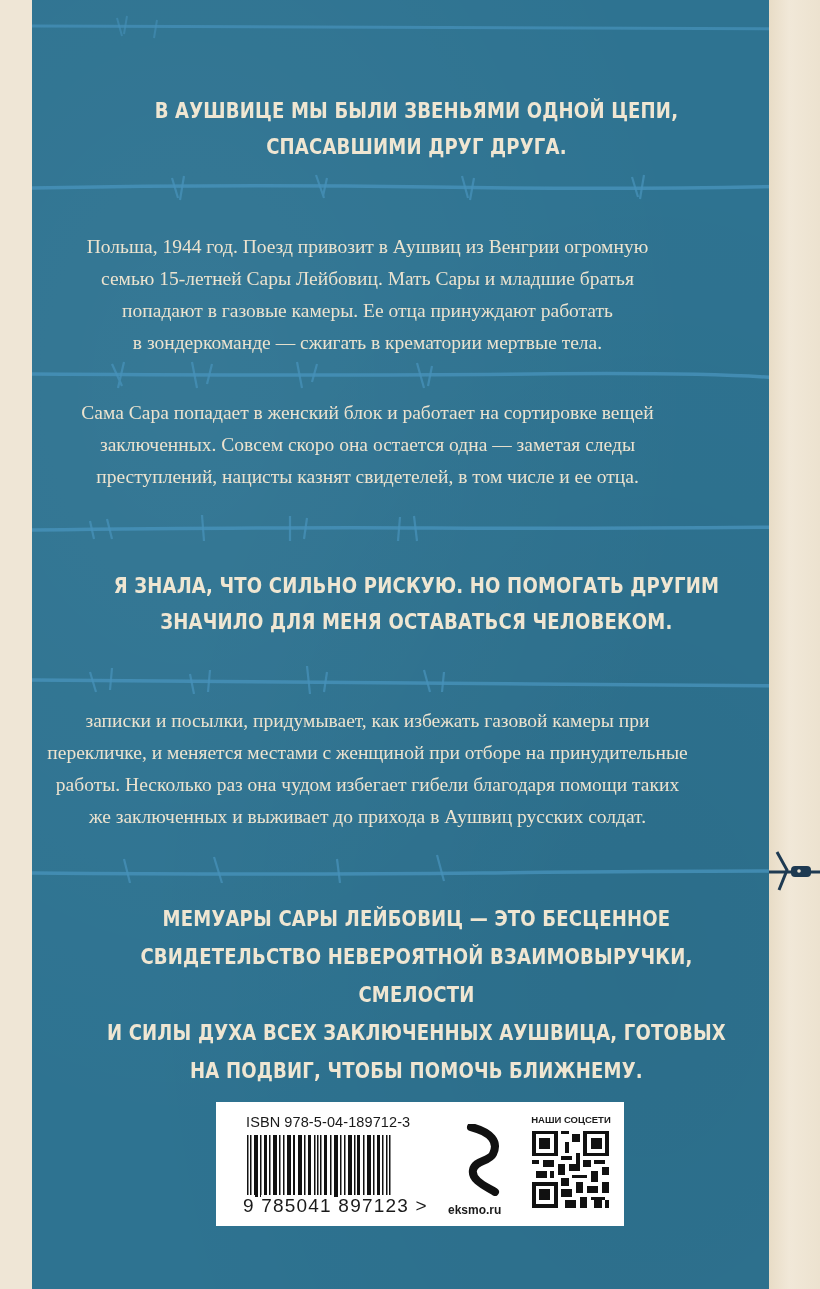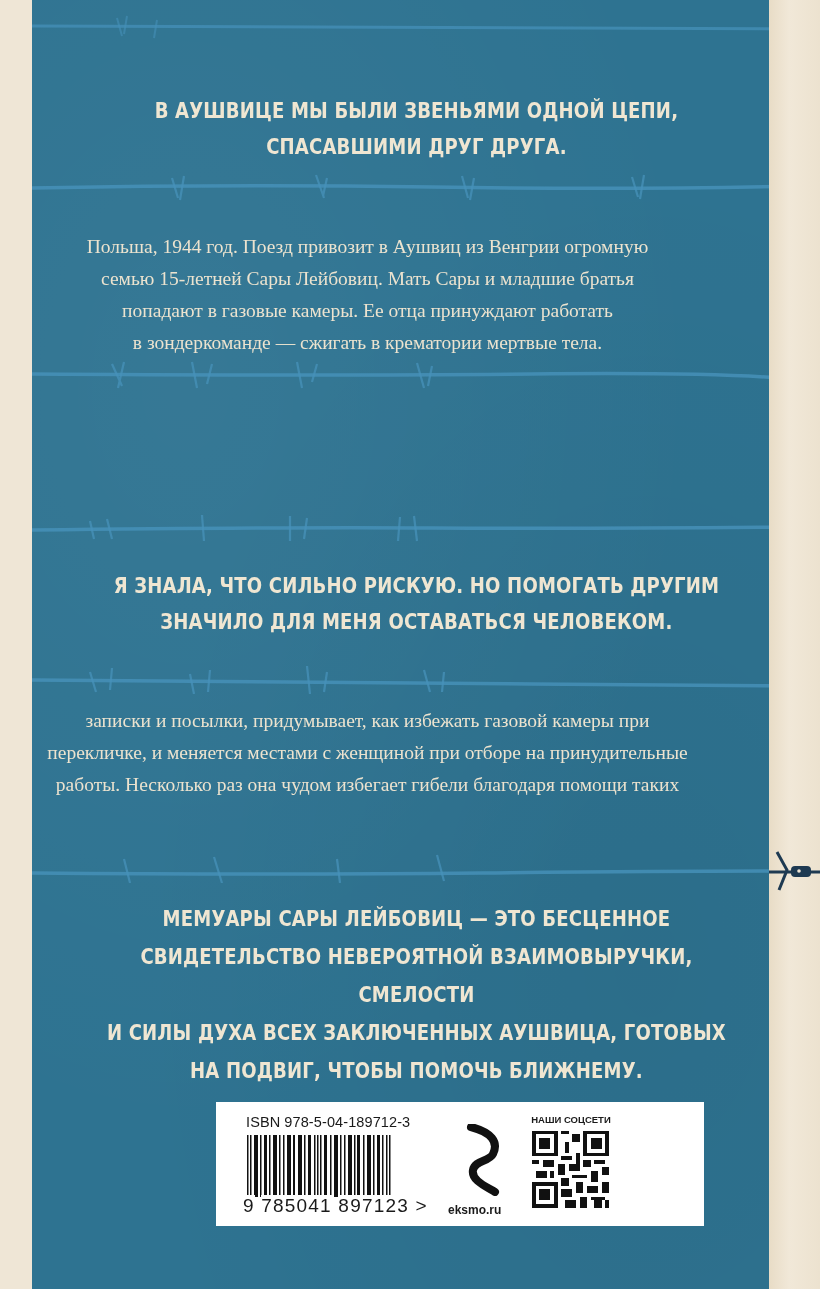--- a/index.html
+++ b/index.html
@@ -39,21 +39,21 @@
     }
     .body-text {
       position: absolute; left: 0; width: 671px; text-align: center;
       color: #ece3cf;
       font-family: "Liberation Serif", serif;
       font-size: 19.5px;
       line-height: 32px;
     }
     .body-text p, .heading p { margin: 0; }
     #bottom-box {
-      position: absolute; left: 184px; top: 1102px; width: 488px; height: 124px;
+      position: absolute; left: 184px; top: 1102px; width: 408px; height: 124px;
       background: #ffffff;
     }
     #isbn-label {
       position: absolute; left: 30px; top: 12px;
       font-family: "Liberation Sans", sans-serif;
       font-size: 14.5px; color: #1a1a1a; letter-spacing: 0.1px;
     }
     #barcode {
       position: absolute; left: 31px; top: 33px; width: 155px; height: 74px;
     }
@@ -151,30 +151,36 @@
     <p>спасавшими друг друга.</p>
   </div>
 
   <div class="body-text" style="top:231px">
     <p>Польша, 1944 год. Поезд привозит в Аушвиц из Венгрии огромную</p>
     <p>семью 15-летней Сары Лейбовиц. Мать Сары и младшие братья</p>
     <p>попадают в газовые камеры. Ее отца принуждают работать</p>
     <p>в зондеркоманде — сжигать в крематории мертвые тела.</p>
   </div>
 
+  <div class="body-text" style="top:397px">
+    <p>Сама Сара попадает в женский блок и работает на сортировке вещей</p>
+    <p>заключенных. Совсем скоро она остается одна — заметая следы</p>
+    <p>преступлений, нацисты казнят свидетелей, в том числе и ее отца.</p>
+  </div>
 
   <div class="heading" style="top:568px">
     <p>Я знала, что сильно рискую. Но помогать другим</p>
     <p>значило для меня оставаться человеком.</p>
   </div>
 
   <div class="body-text" style="top:705px">
     <p>записки и посылки, придумывает, как избежать газовой камеры при</p>
     <p>перекличке, и меняется местами с женщиной при отборе на принудительные</p>
     <p>работы. Несколько раз она чудом избегает гибели благодаря помощи таких</p>
+    <p>же заключенных и выживает до прихода в Аушвиц русских солдат.</p>
   </div>
 
   <div class="heading" style="top:900px; line-height:38px;">
     <p>Мемуары Сары Лейбовиц — это бесценное</p>
     <p>свидетельство невероятной взаимовыручки, смелости</p>
     <p>и силы духа всех заключенных Аушвица, готовых</p>
     <p>на подвиг, чтобы помочь ближнему.</p>
   </div>
 
   <div id="bottom-box">

